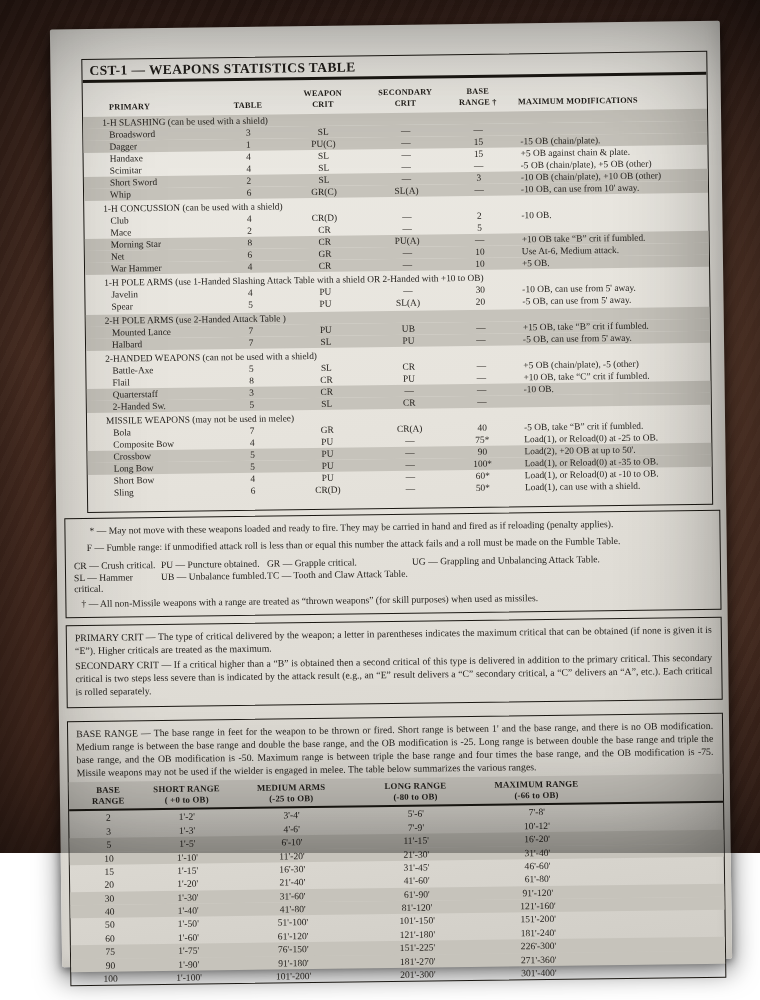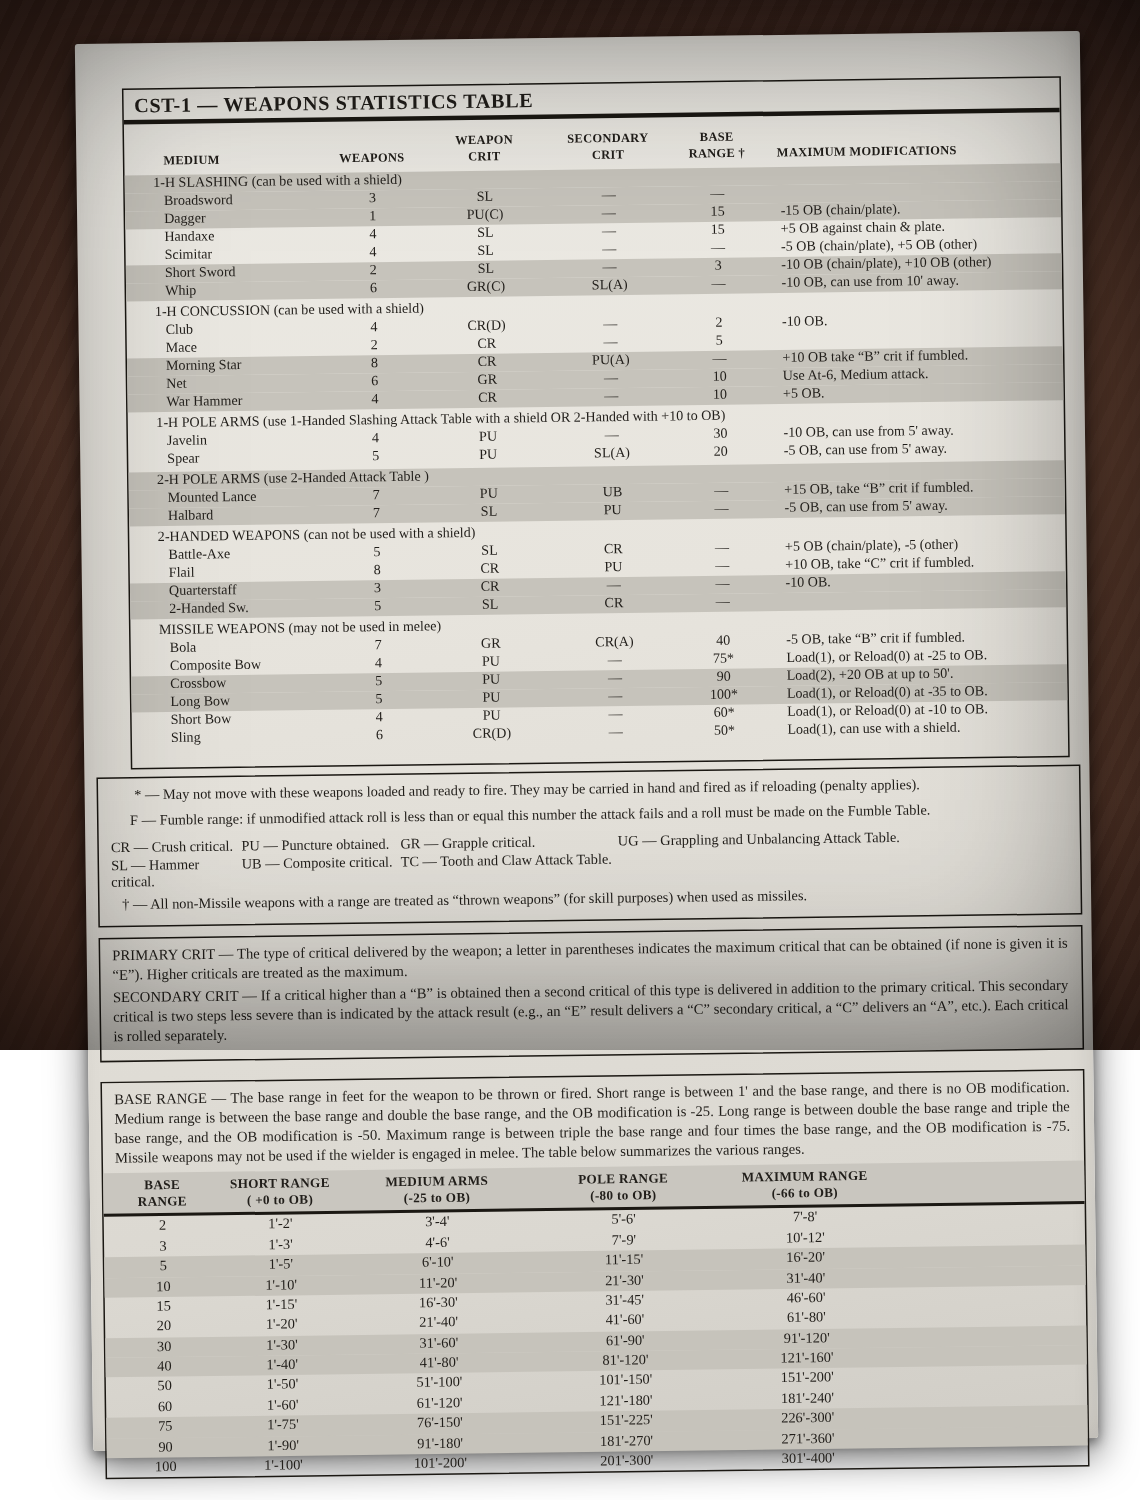--- a/index.html
+++ b/index.html
@@ -1,17 +1,17 @@
 <!DOCTYPE html>
 <html><head>
 <meta charset="utf-8">
 <style>
   html,body{margin:0;padding:0;}
   body{width:760px;height:1000px;overflow:hidden;font-family:"Liberation Serif",serif;}
-  .scene{position:relative;width:760px;height:700px;
+  .scene{position:relative;width:760px;height:853px;
     background:
       radial-gradient(120% 80% at 78% 38%, rgba(158,105,78,.50), rgba(0,0,0,0) 60%),
       radial-gradient(150% 100% at 18% 92%, rgba(96,58,42,.45), rgba(0,0,0,0) 55%),
       repeating-linear-gradient(115deg, rgba(255,255,255,.025) 0 7px, rgba(0,0,0,.035) 7px 14px),
       linear-gradient(200deg,#241511 0%,#3a231b 28%,#583729 55%,#4a2d22 76%,#311d16 100%);
   }
   .scene::after{content:"";position:absolute;inset:0;box-shadow:inset 0 0 140px rgba(0,0,0,.65);pointer-events:none;}
   .paper{position:absolute;left:56px;top:25px;width:670px;height:938px;
     transform:rotate(-0.75deg);transform-origin:50% 50%;
     background:linear-gradient(173deg,#edebe5 0%,#e7e4dd 40%,#dbd8d1 82%,#d0cdc6 100%);
@@ -60,25 +60,25 @@
 <body>
 
 <div class="scene">
   <div class="paper">
 
     <section class="box box-main">
       <div class="doc-title">CST-1 — WEAPONS STATISTICS TABLE</div>
       <div class="wgrid whead">
         <div class="whcell left c-weapon">
           <span></span>
-          <span>MEDIUM</span>
+          <span>PRIMARY</span>
         </div>
         <div class="whcell">
           <span></span>
-          <span>WEAPONS</span>
+          <span>TABLE</span>
         </div>
         <div class="whcell">
           <span>WEAPON</span>
           <span>CRIT</span>
         </div>
         <div class="whcell">
           <span>SECONDARY</span>
           <span>CRIT</span>
         </div>
         <div class="whcell">
@@ -316,21 +316,21 @@
       <div class="fn-line fn-star">* — May not move with these weapons loaded and ready to fire. They may be carried in hand and fired as if reloading (penalty applies).</div>
       <div class="fn-line fn-fumble">F — Fumble range: if unmodified attack roll is less than or equal this number the attack fails and a roll must be made on the Fumble Table.</div>
       <div class="fn-grid">
         <div>CR — Crush critical.</div>
         <div>PU — Puncture obtained.</div>
         <div>GR — Grapple critical.</div>
         <div>UG — Grappling and Unbalancing Attack Table.</div>
       </div>
       <div class="fn-grid">
         <div>SL — Hammer critical.</div>
-        <div>UB — Composite critical.</div>
+        <div>UB — Unbalance fumbled.</div>
         <div>TC — Tooth and Claw Attack Table.</div>
         <div></div>
       </div>
       <div class="fn-line fn-dagger">† — All non-Missile weapons with a range are treated as “thrown weapons” (for skill purposes) when used as missiles.</div>
     </section>
 
     <section class="box box-wide box-crit">
       <p class="note-p">PRIMARY CRIT — The type of critical delivered by the weapon; a letter in parentheses indicates the maximum critical that can be obtained (if none is given it is “E”). Higher criticals are treated as the maximum.</p>
       <p class="note-p">SECONDARY CRIT — If a critical higher than a “B” is obtained then a second critical of this type is delivered in addition to the primary critical. This secondary critical is two steps less severe than is indicated by the attack result (e.g., an “E” result delivers a “C” secondary critical, a “C” delivers an “A”, etc.). Each critical is rolled separately.</p>
     </section>
@@ -344,21 +344,21 @@
         </div>
         <div class="rhcell">
           <span>SHORT RANGE</span>
           <span>( +0 to OB)</span>
         </div>
         <div class="rhcell">
           <span>MEDIUM ARMS</span>
           <span>(-25 to OB)</span>
         </div>
         <div class="rhcell">
-          <span>POLE RANGE</span>
+          <span>LONG RANGE</span>
           <span>(-80 to OB)</span>
         </div>
         <div class="rhcell">
           <span>MAXIMUM RANGE</span>
           <span>(-66 to OB)</span>
         </div>
         <div class="rhcell"></div>
       </div>
       <div id="range-body">
           <div class="rgrid rrow">

